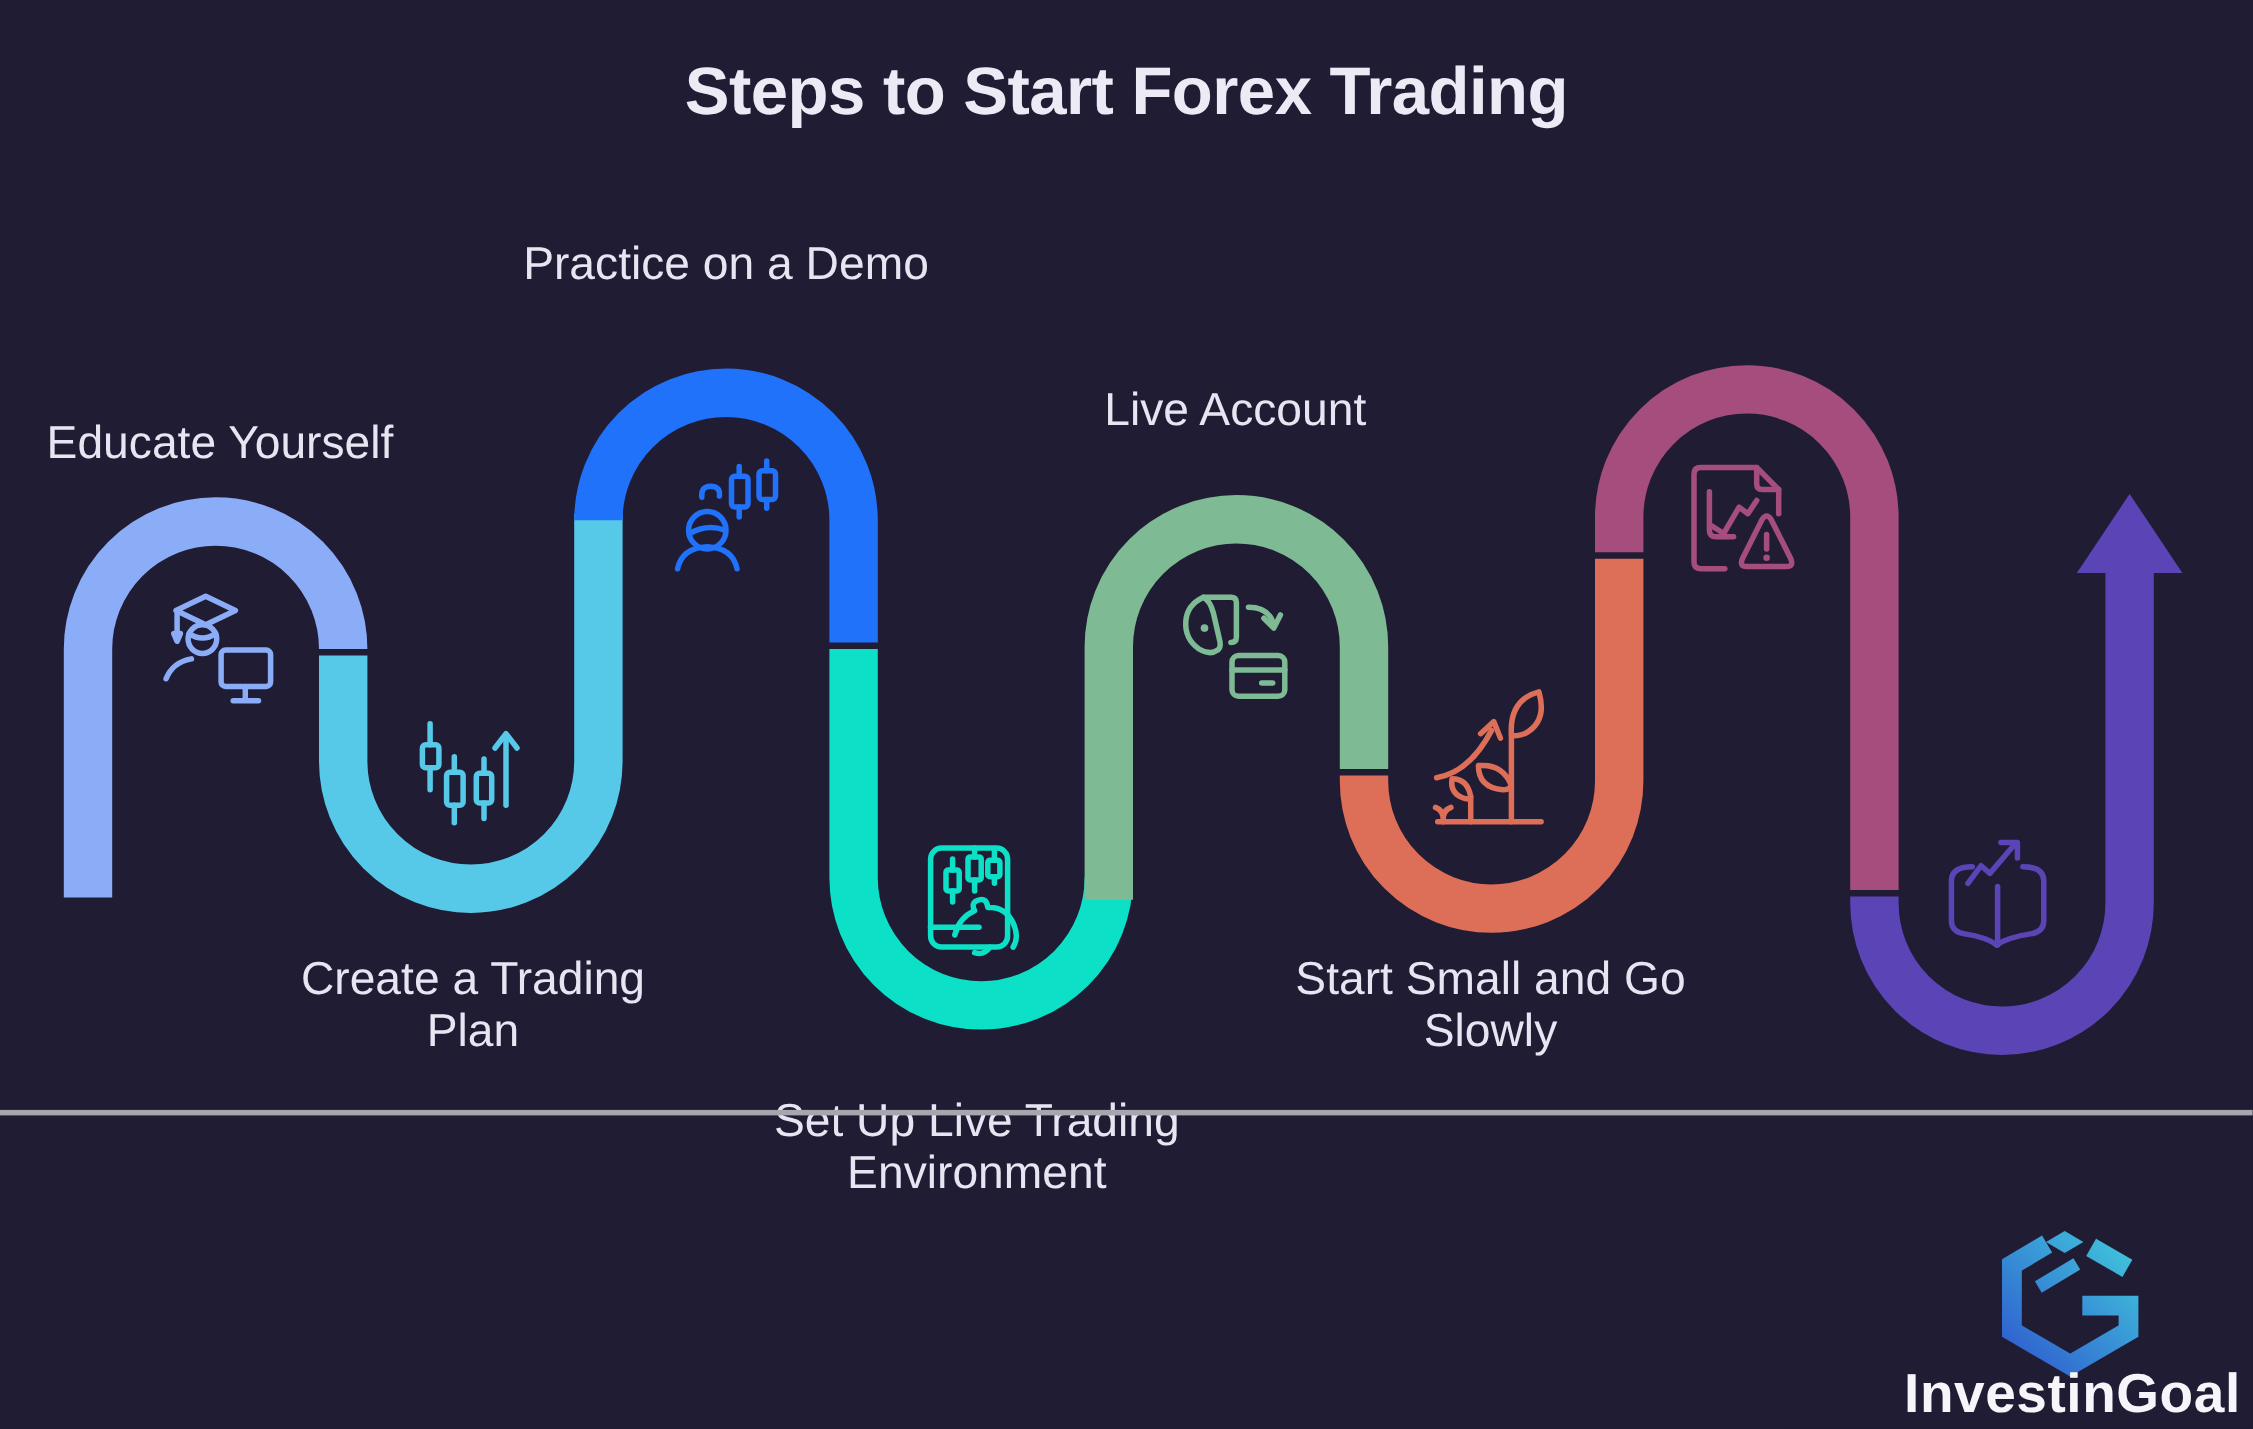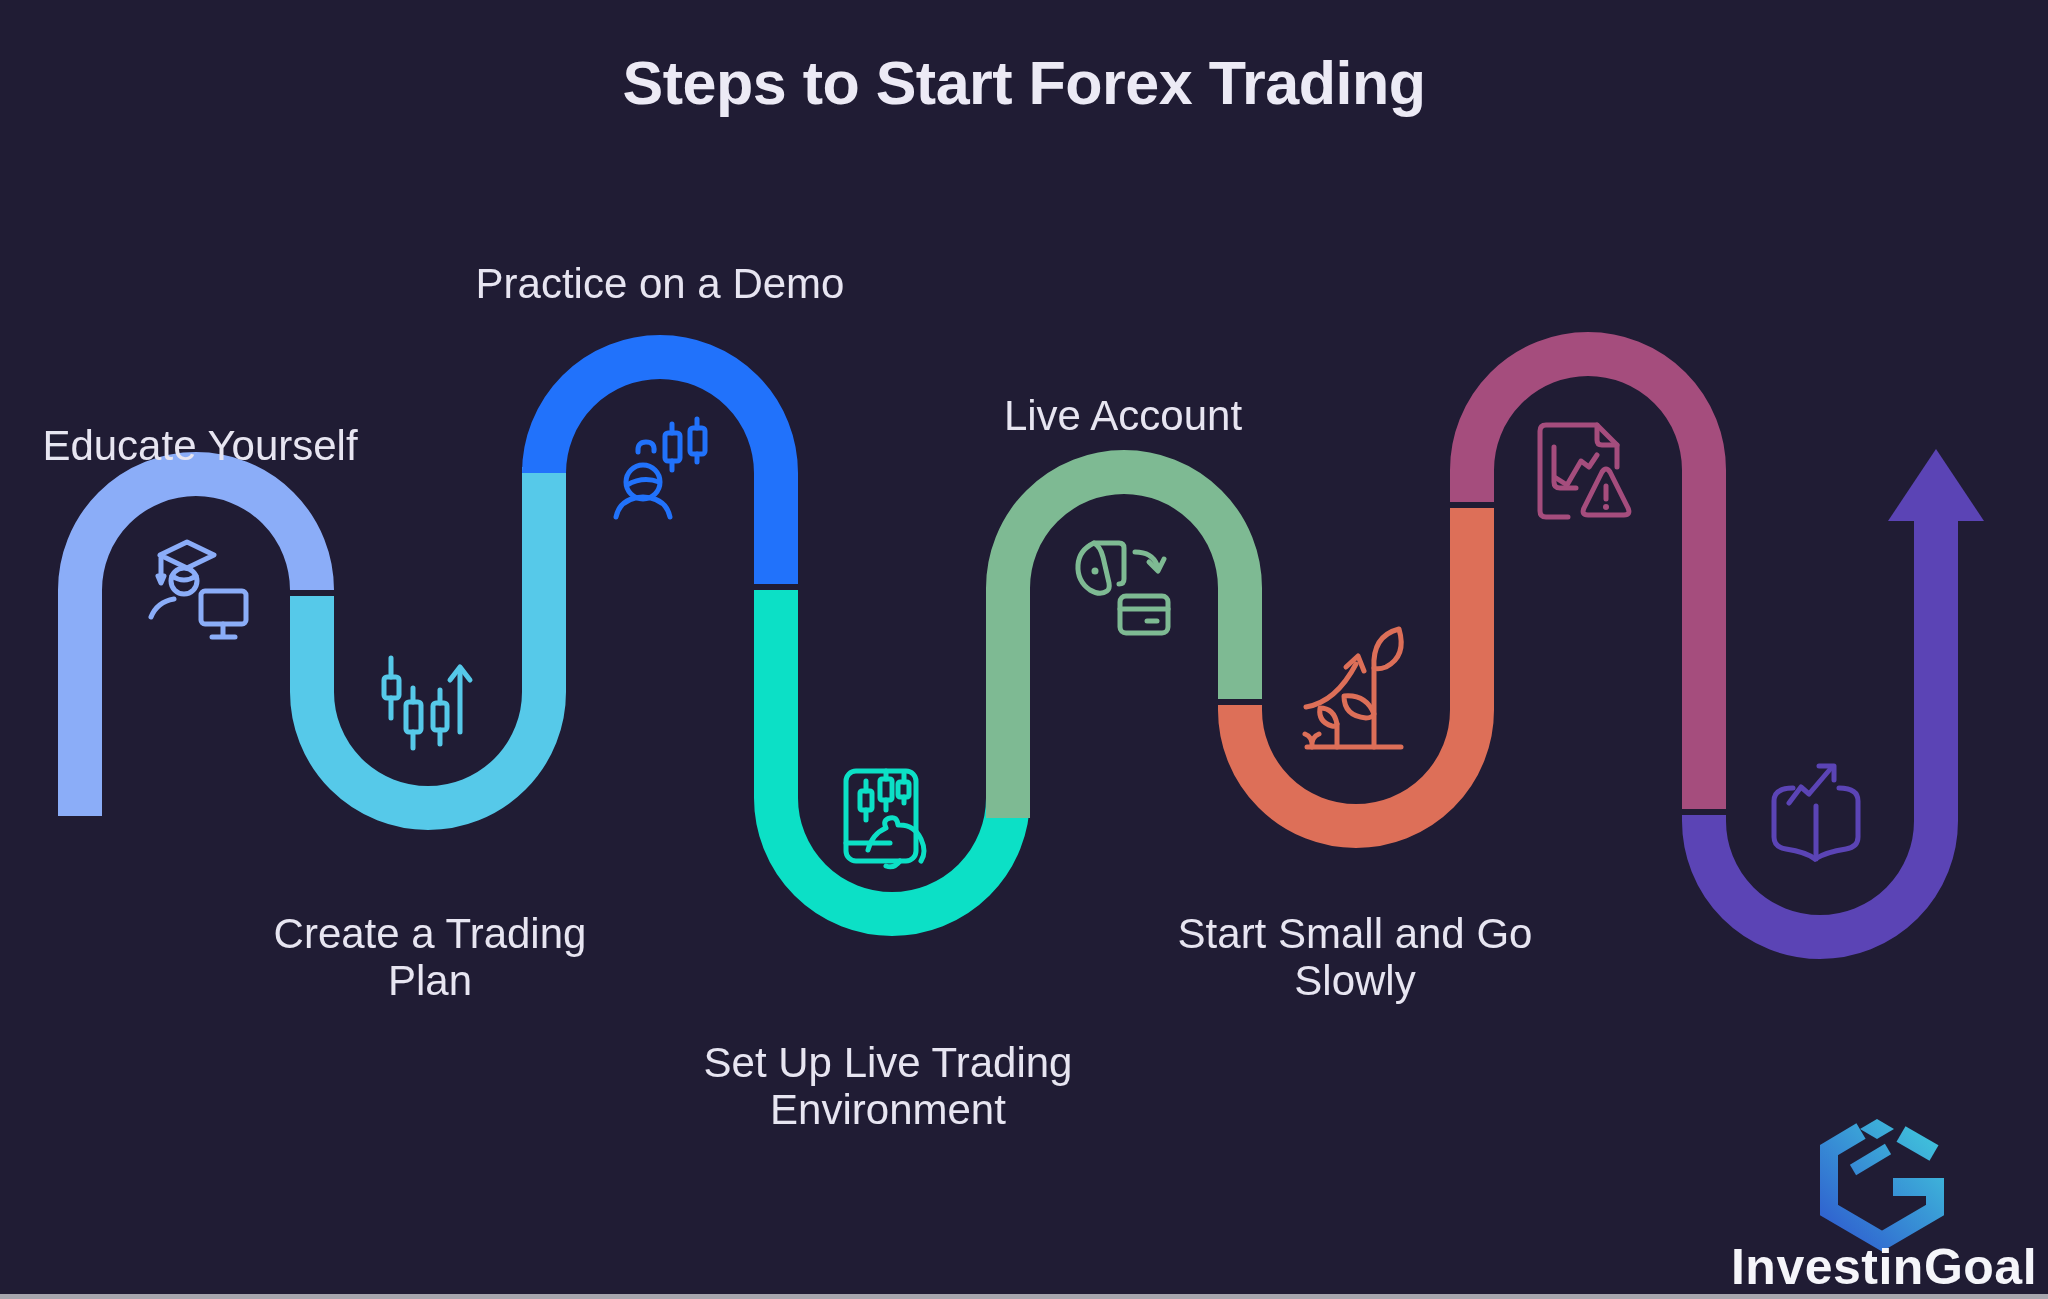--- a/index.html
+++ b/index.html
@@ -3,33 +3,32 @@
 <meta charset="utf-8">
 <style>
   html,body{margin:0;padding:0;}
   body{
     width:2048px;height:1299px;
     background:#201c34;
     overflow:hidden;
     position:relative;
     font-family:"Liberation Sans", sans-serif;
   }
-  #stage{position:absolute;left:0;top:0;width:2048px;height:1299px;}
+  #stage{position:absolute;left:0;top:0;width:2048px;height:1014px;}
   svg.flow{position:absolute;left:0;top:0;}
   .title{
     position:absolute;left:1024px;top:48px;transform:translateX(-50%);
     font-size:61px;font-weight:700;letter-spacing:-0.5px;
     color:#eceaf5;white-space:nowrap;
   }
   .label{
     position:absolute;transform:translateX(-50%);
     text-align:center;color:#e7e5f1;
     font-size:42px;line-height:47px;font-weight:400;
     white-space:nowrap;
-    margin-top:44px;
   }
   .label span{display:block;}
   .logo-text{
     position:absolute;left:1884px;top:1238px;transform:translateX(-50%);
     font-size:50px;color:#f5f5fa;letter-spacing:0.5px;font-weight:700;
     white-space:nowrap;
   }
   .footer-bar{
     position:absolute;left:0;bottom:0;width:2048px;height:5px;background:#a7a6ae;
   }

